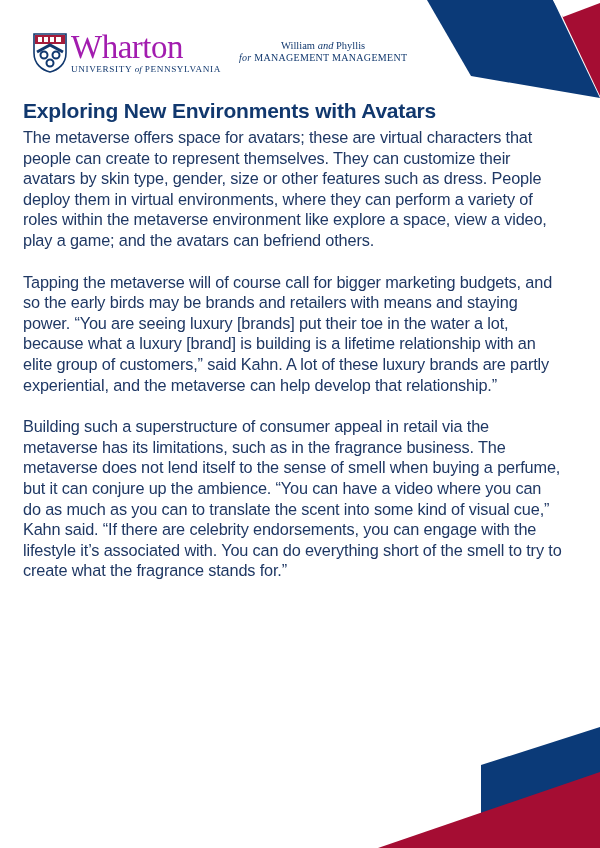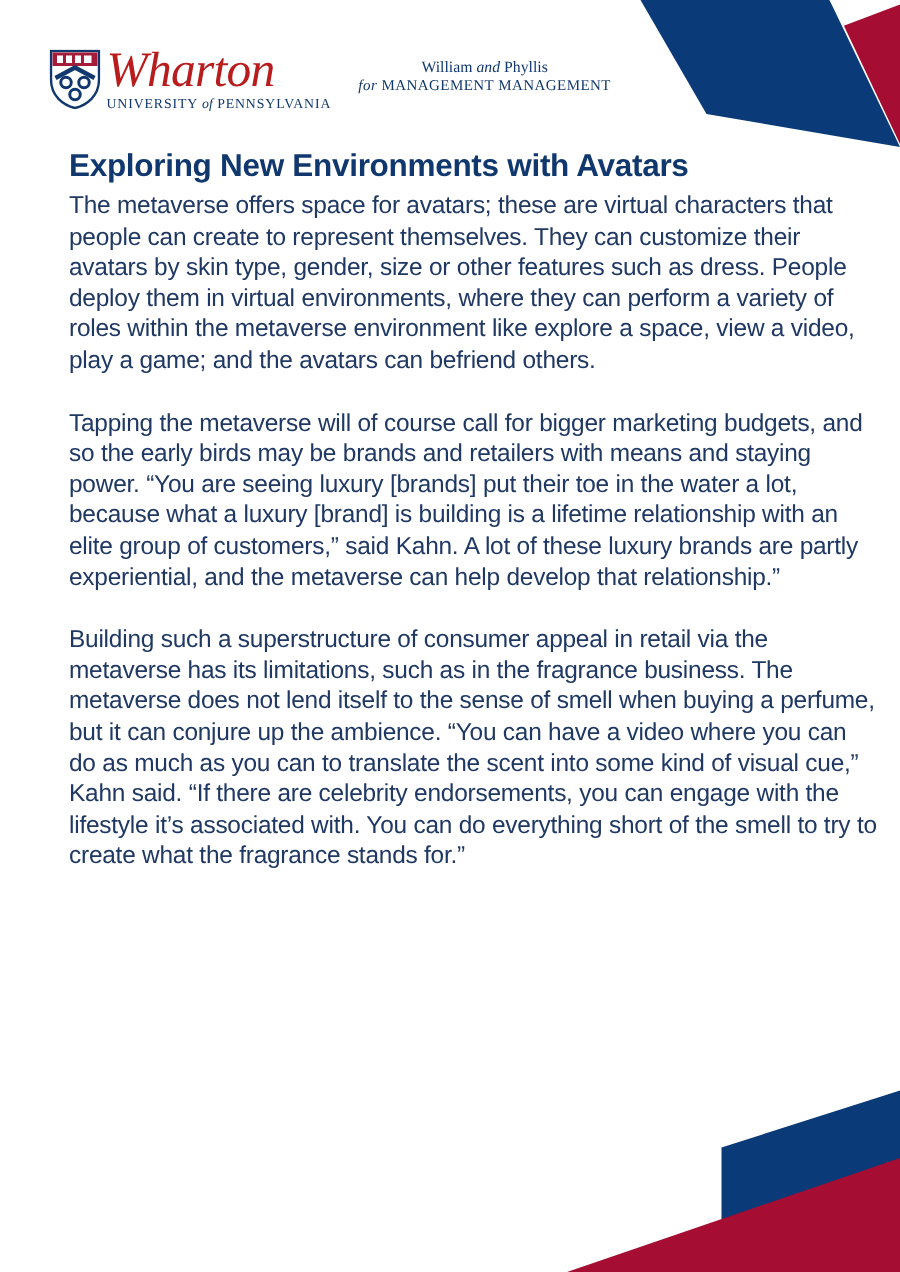--- a/index.html
+++ b/index.html
@@ -6,31 +6,31 @@
   body {
     width: 600px; height: 848px; position: relative; overflow: hidden;
     background: #ffffff;
     font-family: "Liberation Sans", "DejaVu Sans", sans-serif;
     color: #1f3864;
   }
   .deco { position: absolute; left: 0; top: 0; width: 600px; height: 848px; pointer-events: none; }
   .logo-bar { position: absolute; left: 33px; top: 30px; height: 46px; display: flex; align-items: center; }
   .shield { width: 34px; height: 40px; margin-right: 4px; }
   .wharton { display: flex; flex-direction: column; line-height: 1; }
-  .wharton-word { font-family: "Liberation Serif", "DejaVu Serif", serif; font-size: 33px; color: #b91c1c; letter-spacing: -0.5px; font-style: italic; }
+  .wharton-word { font-family: "Liberation Serif", "DejaVu Serif", serif; font-size: 33px; color: #a21caf; letter-spacing: -0.5px; }
   .wharton-sub { font-family: Liberation Serif, serif; font-size: 9.2px; color: #11386e; letter-spacing: 0.6px; margin-top: 1px; text-transform: uppercase; }
   .wharton-sub .of { font-style: italic; text-transform: none; letter-spacing: 0; }
   .mack { margin-left: 18px; display: flex; flex-direction: column; line-height: 1; margin-top: -2px; align-items: center; }
   .mack-top { font-family: "Liberation Serif", "DejaVu Serif", serif; font-size: 10.5px; color: #11386e; }
   .mack-top i { font-style: italic; }
   .mack-main { font-family: "Liberation Serif", "DejaVu Serif", serif; font-size: 19px; color: #a51c3a; letter-spacing: 0.3px; margin-top: 1px; }
   .mack-sub { font-family: "Liberation Serif", "DejaVu Serif", serif; font-size: 10px; color: #11386e; letter-spacing: 0.3px; margin-top: 1px; }
   .mack-sub i { }
 
-  .content { position: absolute; left: 46px; top: 97px; width: 540px; }
+  .content { position: absolute; left: 23px; top: 97px; width: 540px; }
   h1 { margin: 0 0 2px 0; font-size: 21px; font-weight: bold; color: #11386e; letter-spacing: -0.2px; line-height: 28px; }
   p { margin: 0 0 21px 0; font-size: 16.3px; line-height: 20.6px; color: #1f3864; letter-spacing: -0.15px; }
 </style>
 </head>
 <body>
 
 <svg class="deco" viewBox="0 0 600 848" xmlns="http://www.w3.org/2000/svg">
 
   <polygon points="559,0 600,0 600,96 563,18" fill="#a50d33"></polygon>
   <polygon points="427,0 553,0 600,98 600,98 471,76" fill="#0b3a78"></polygon>

